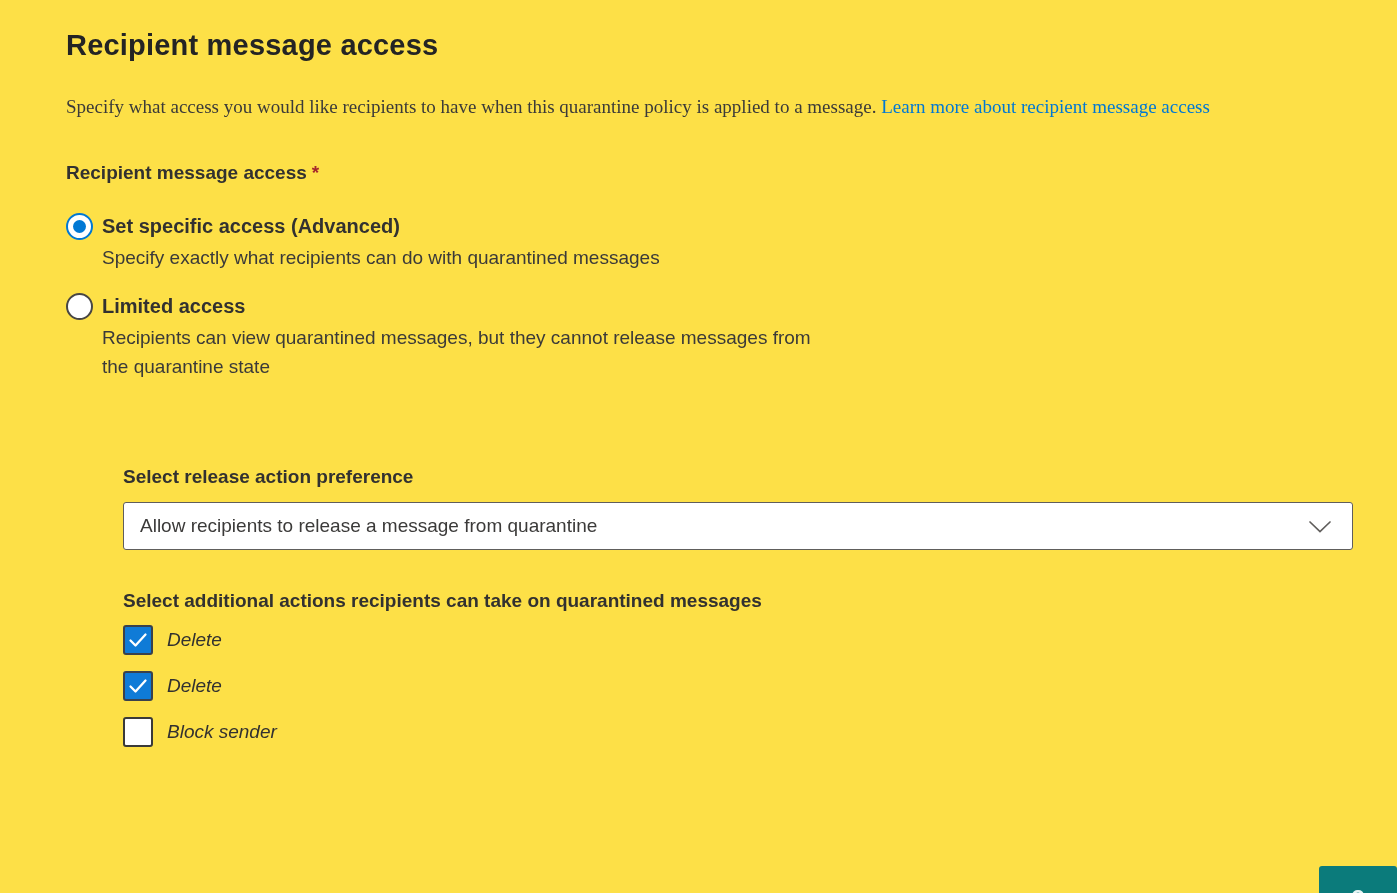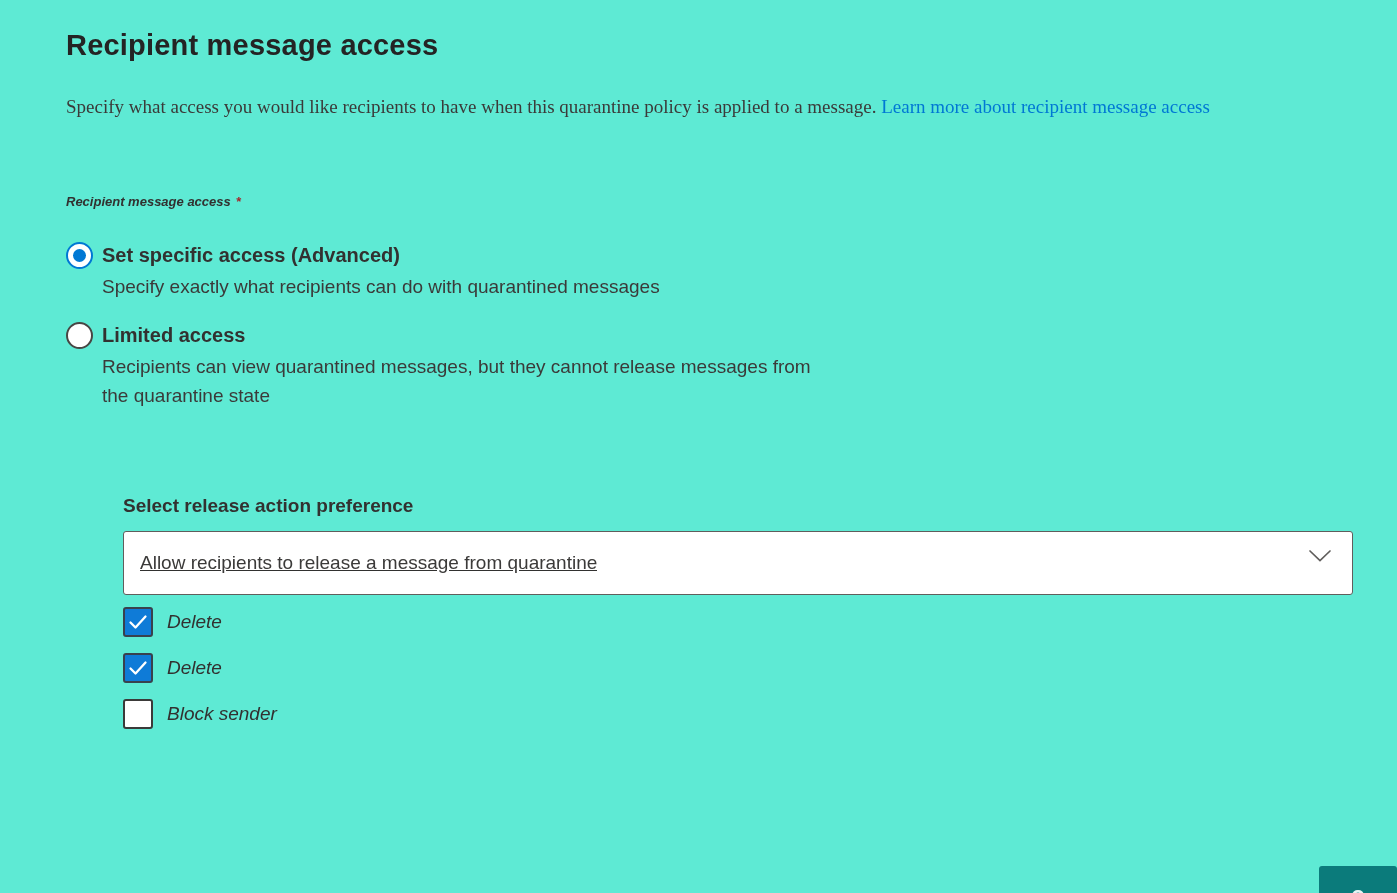--- a/index.html
+++ b/index.html
@@ -5,21 +5,21 @@
   * { box-sizing: border-box; margin: 0; padding: 0; }
   html, body { background: #ffffff; }
   body {
     font-family: "Liberation Sans", "DejaVu Sans", sans-serif;
     color: #323130;
   }
   .page {
     position: relative;
     width: 1397px;
     height: 893px;
-    background: #5eead4;
+    background: #fde047;
     overflow: hidden;
     padding: 26px 16px 0 66px;
   }
   .page-title {
     font-size: 29px;
     font-weight: 700;
     color: #242424;
     line-height: 38px;
     letter-spacing: 0.2px;
   }
@@ -30,26 +30,25 @@
     line-height: 29px;
     color: #3b3a39;
     font-family: Liberation Serif, serif;
   }
   .link {
     color: #0078d4;
     text-decoration: none;
     cursor: pointer;
   }
   .field-label {
-    margin-top: 68px;
-    font-size: 13px;
+    margin-top: 39px;
+    font-size: 19px;
     font-weight: 600;
     color: #323130;
     line-height: 25px;
-    font-style: italic;
   }
   .required {
     color: #a4262c;
     margin-left: 5px;
     font-weight: 600;
   }
   
   .radio-option {
     display: flex;
     align-items: flex-start;
@@ -99,29 +98,28 @@
   .sub-label {
     font-size: 19px;
     font-weight: 600;
     line-height: 25px;
     color: #323130;
   }
   .dropdown {
     position: relative;
     margin-top: 13px;
     width: 1230px;
-    height: 64px;
+    height: 48px;
     border: 1.5px solid #605e5c;
     border-radius: 3px;
     background: #fff;
     display: flex;
     align-items: center;
     padding: 0 52px 0 16px;
     cursor: pointer;
-    text-decoration: underline;
   }
   .dropdown-value {
     font-size: 19px;
     color: #3b3a39;
     white-space: nowrap;
     overflow: hidden;
   }
   .dropdown .chev {
     position: absolute;
     right: 20px;
@@ -228,20 +226,21 @@
     <div class="dropdown">
       <span class="dropdown-value">Allow recipients to release a message from quarantine</span>
       <span class="chev">
         <svg width="24" height="14" viewBox="0 0 24 14">
             <path d="M2 2 L12 11.5 L22 2" fill="none" stroke="#605e5c" stroke-width="1.7" stroke-linecap="round"></path>
           </svg>
       </span>
     </div>
 
 
+    <div class="sub-label actions">Select additional actions recipients can take on quarantined messages</div>
 
     <div class="checkbox-row first">
       <span class="checkbox checked">
         <svg width="20" height="16" viewBox="0 0 20 16">
             <path d="M2.5 8.5 L7.5 13.5 L17.5 2.5" fill="none" stroke="#ffffff" stroke-width="2.3" stroke-linecap="round" stroke-linejoin="round"></path>
           </svg>
       </span>
       <span class="checkbox-label">Delete</span>
     </div>
 

